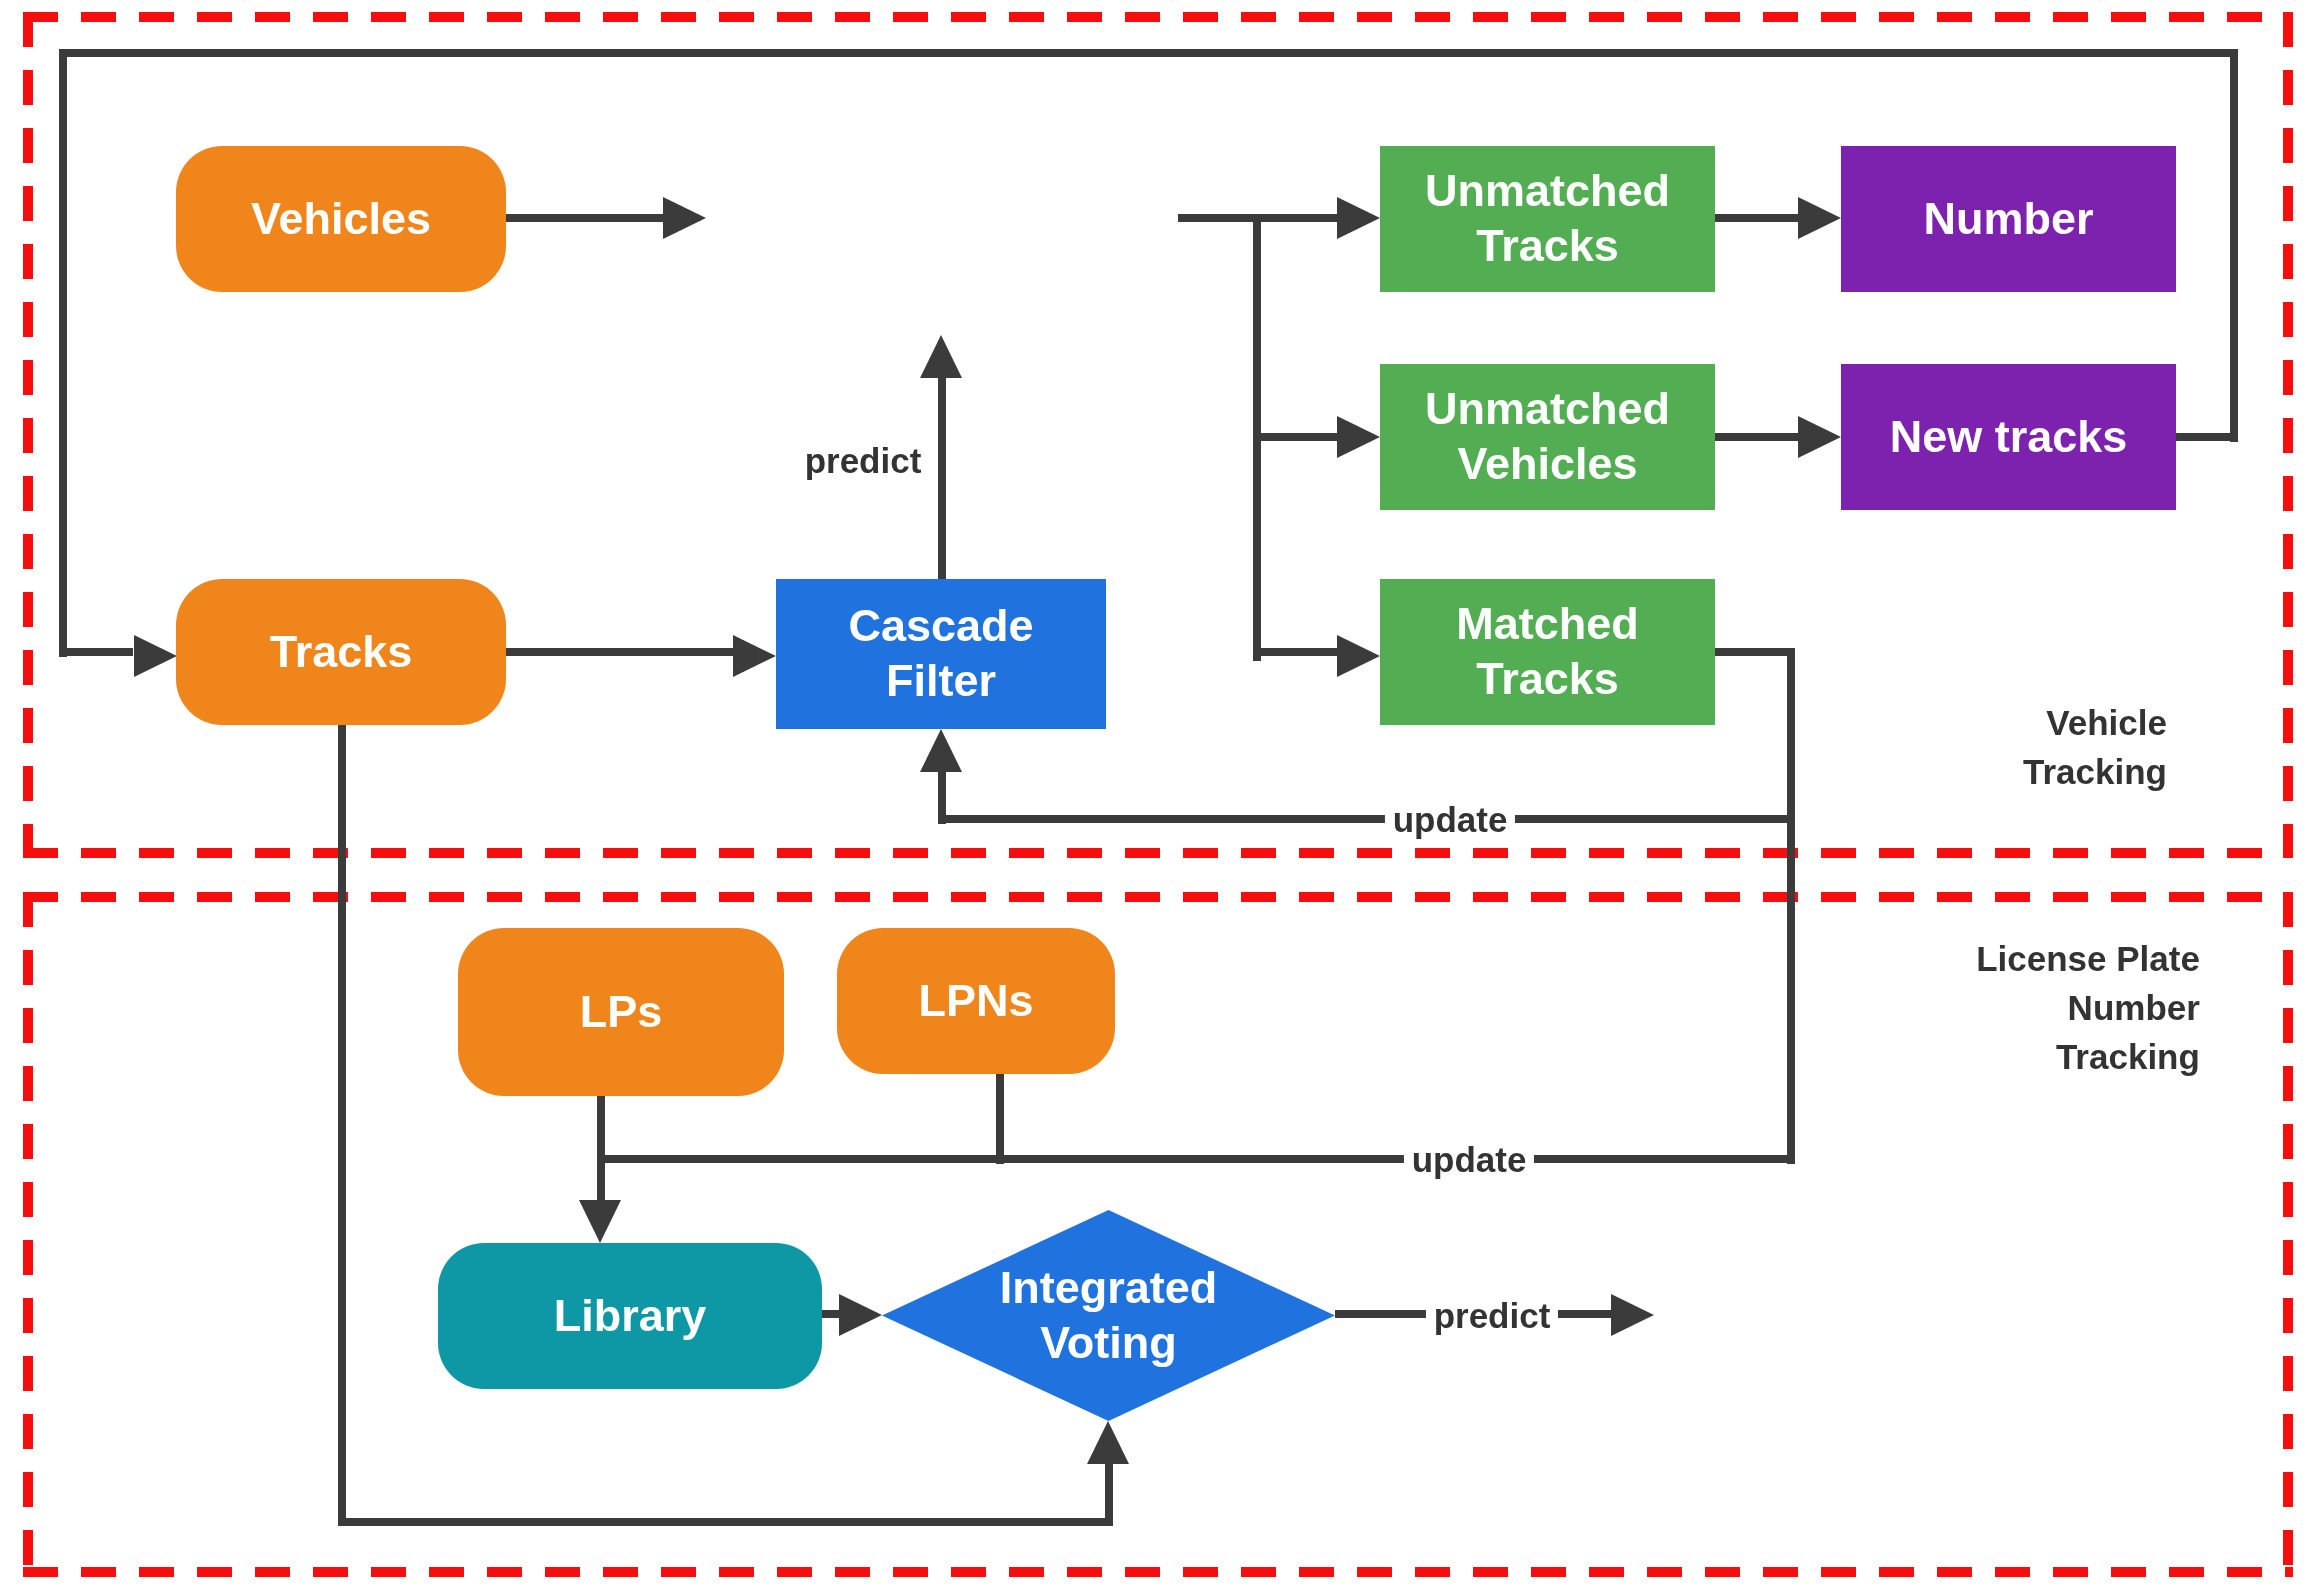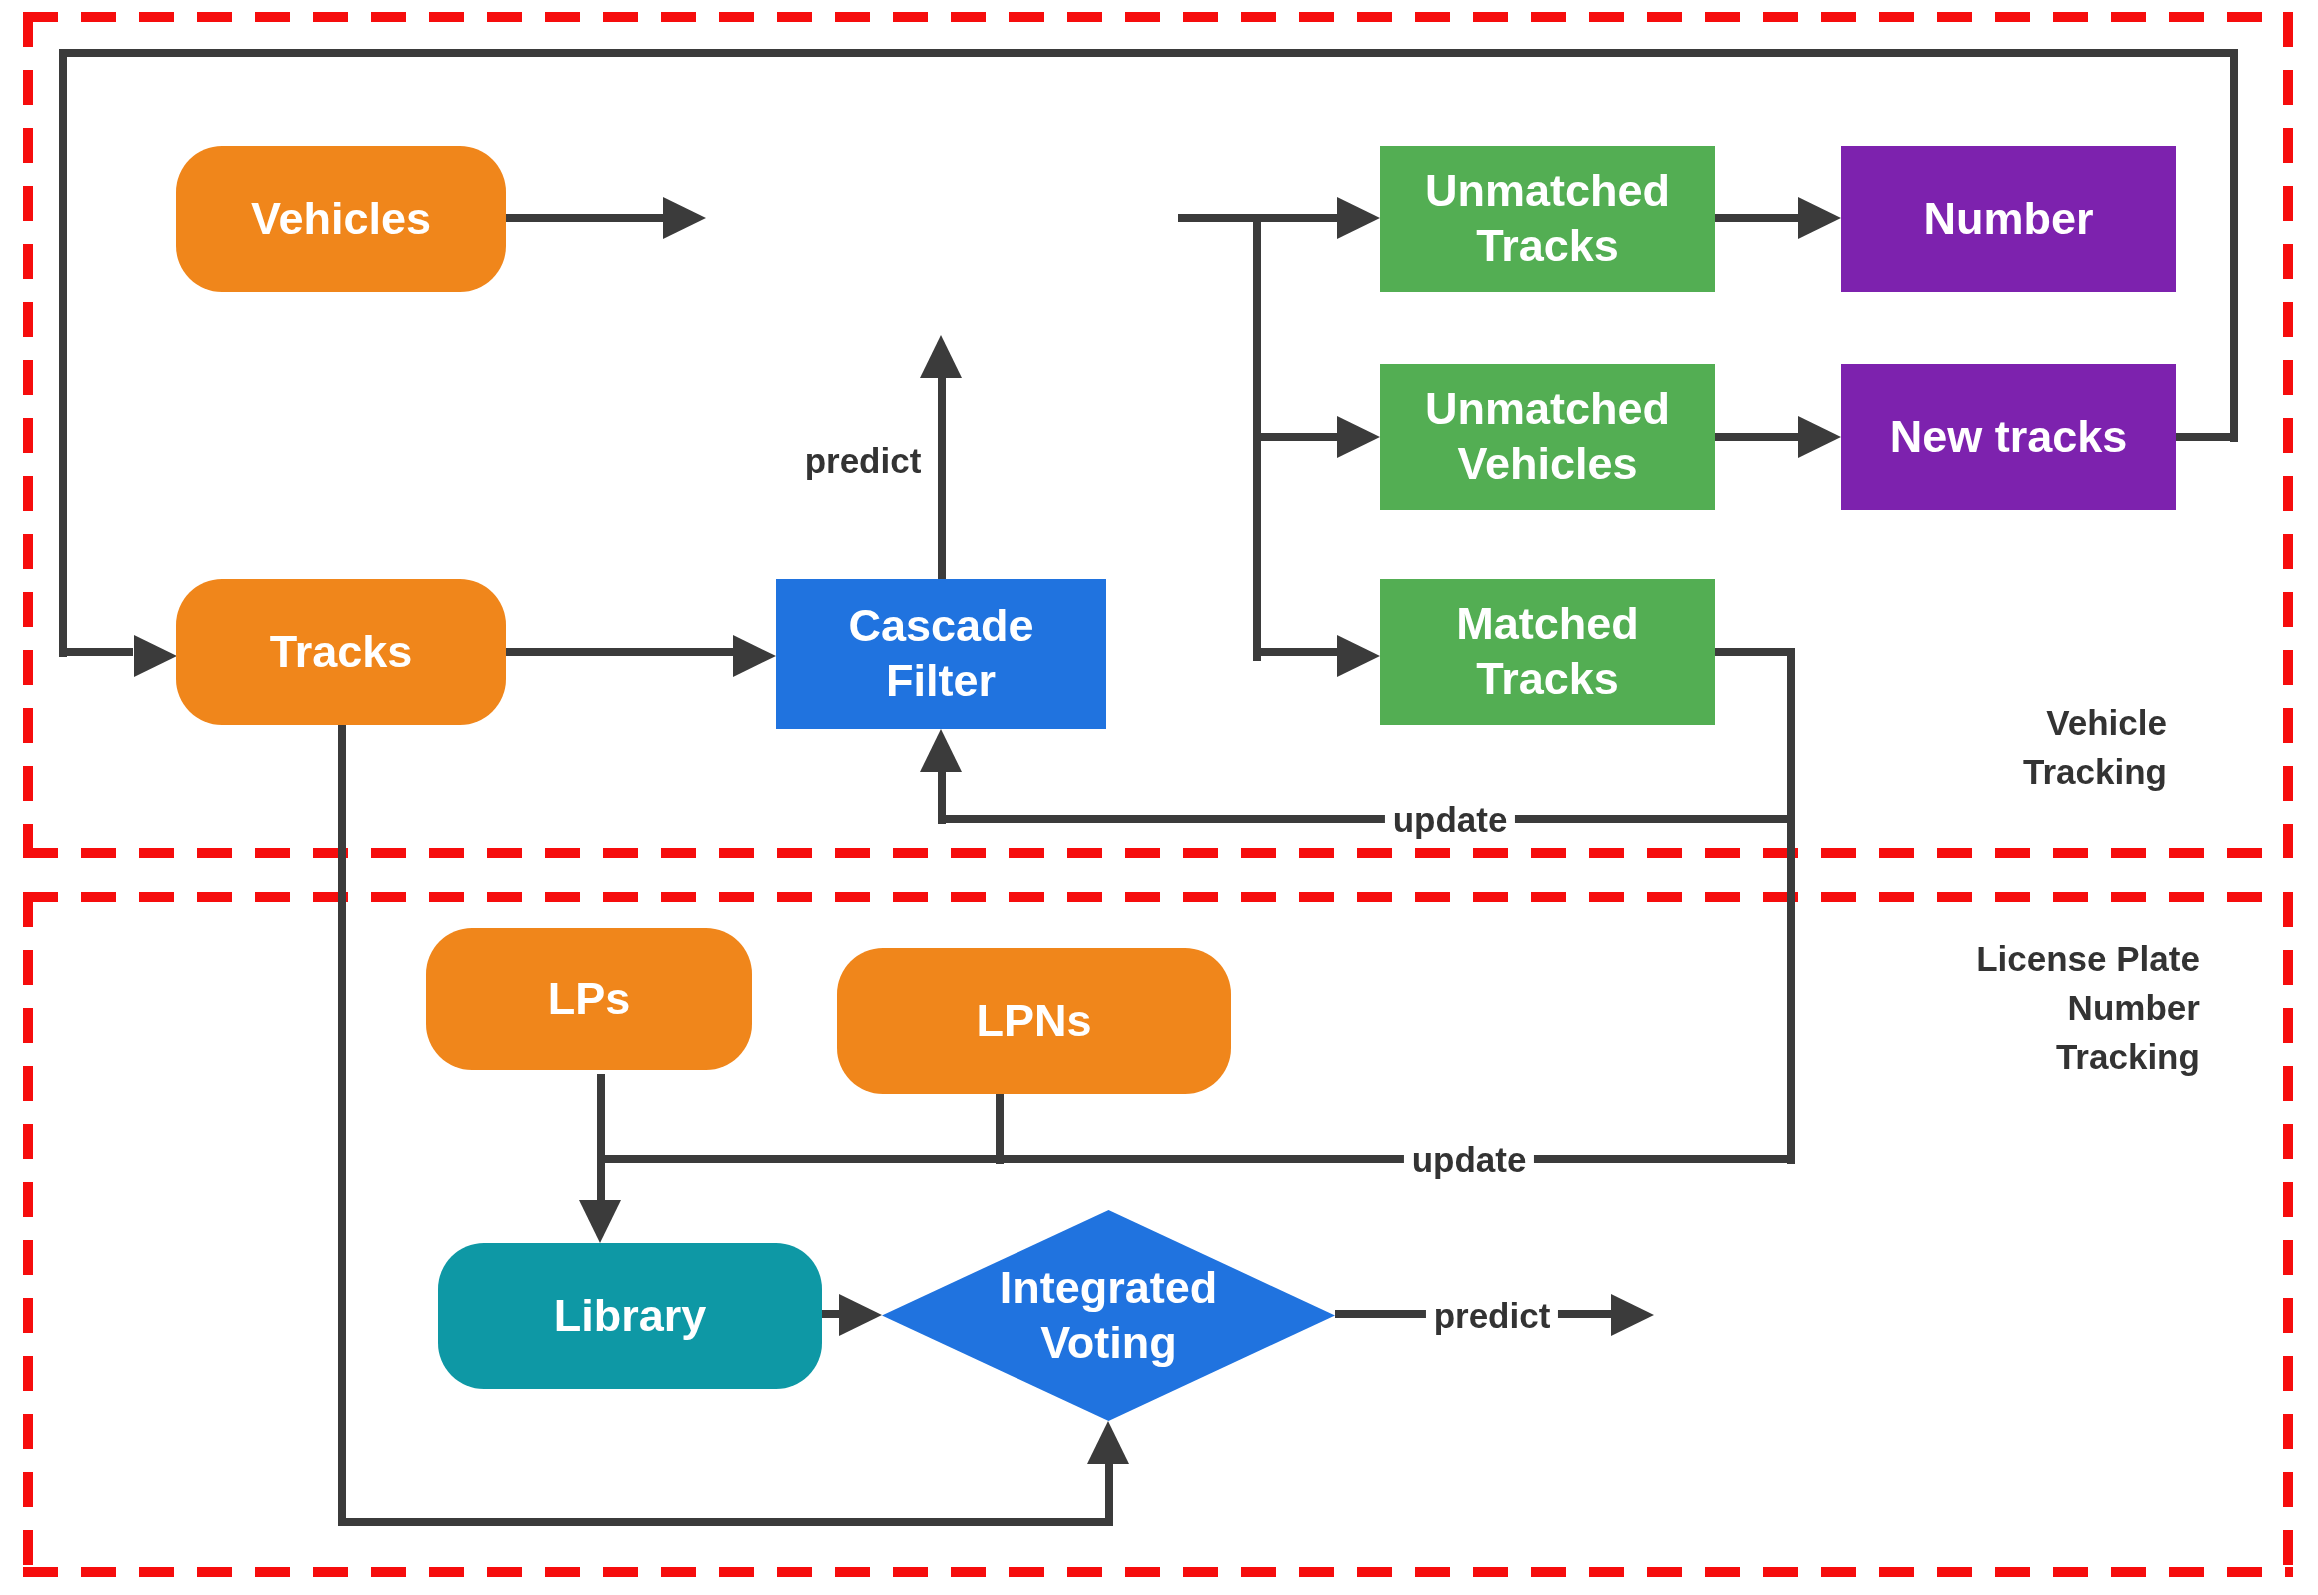--- a/index.html
+++ b/index.html
@@ -134,24 +134,24 @@
     <span>Unmatched
 Vehicles</span>
   </div>
   <div class="node purple" style="left:1841px;top:364px;width:335px;height:146px">
     <span>New tracks</span>
   </div>
   <div class="node green" style="left:1380px;top:579px;width:335px;height:146px">
     <span>Matched
 Tracks</span>
   </div>
-  <div class="node pill orange" style="left:426px;top:928px;width:326px;height:142px">
+  <div class="node pill orange" style="left:458px;top:928px;width:326px;height:168px">
     <span>LPs</span>
   </div>
-  <div class="node pill orange" style="left:837px;top:948px;width:394px;height:146px">
+  <div class="node pill orange" style="left:837px;top:928px;width:278px;height:146px">
     <span>LPNs</span>
   </div>
   <div class="node pill teal" style="left:438px;top:1243px;width:384px;height:146px">
     <span>Library</span>
   </div>
   <div class="node diamond blue" style="left:882px;top:1210px;width:453px;height:211px">
     <span>Integrated
 Voting</span>
   </div>
 

